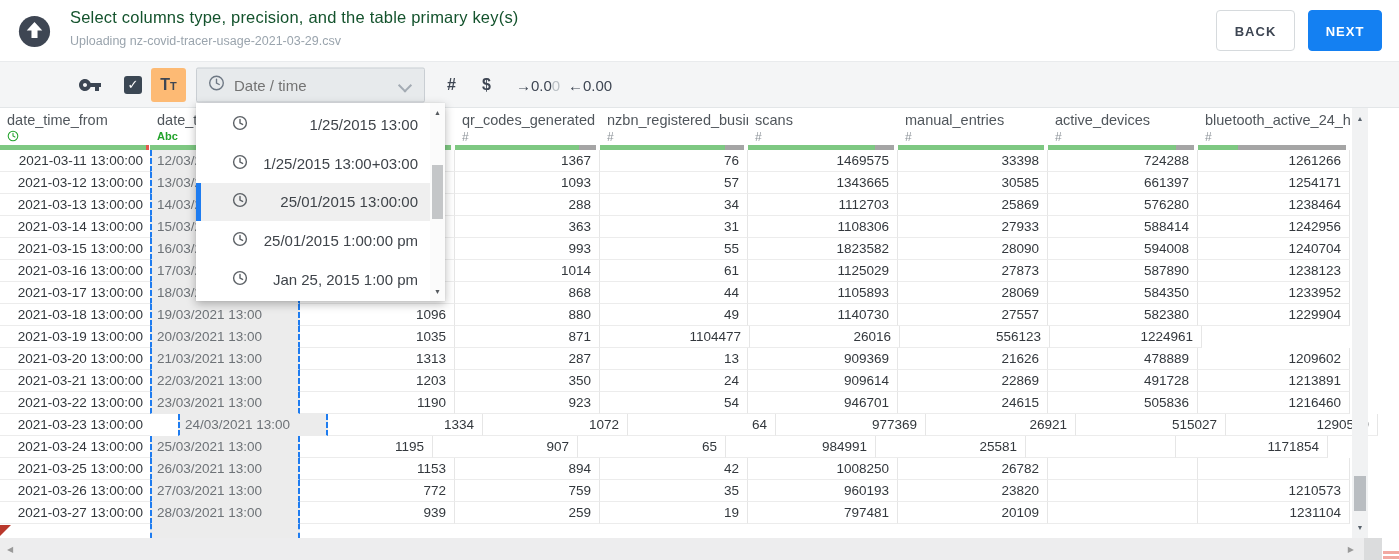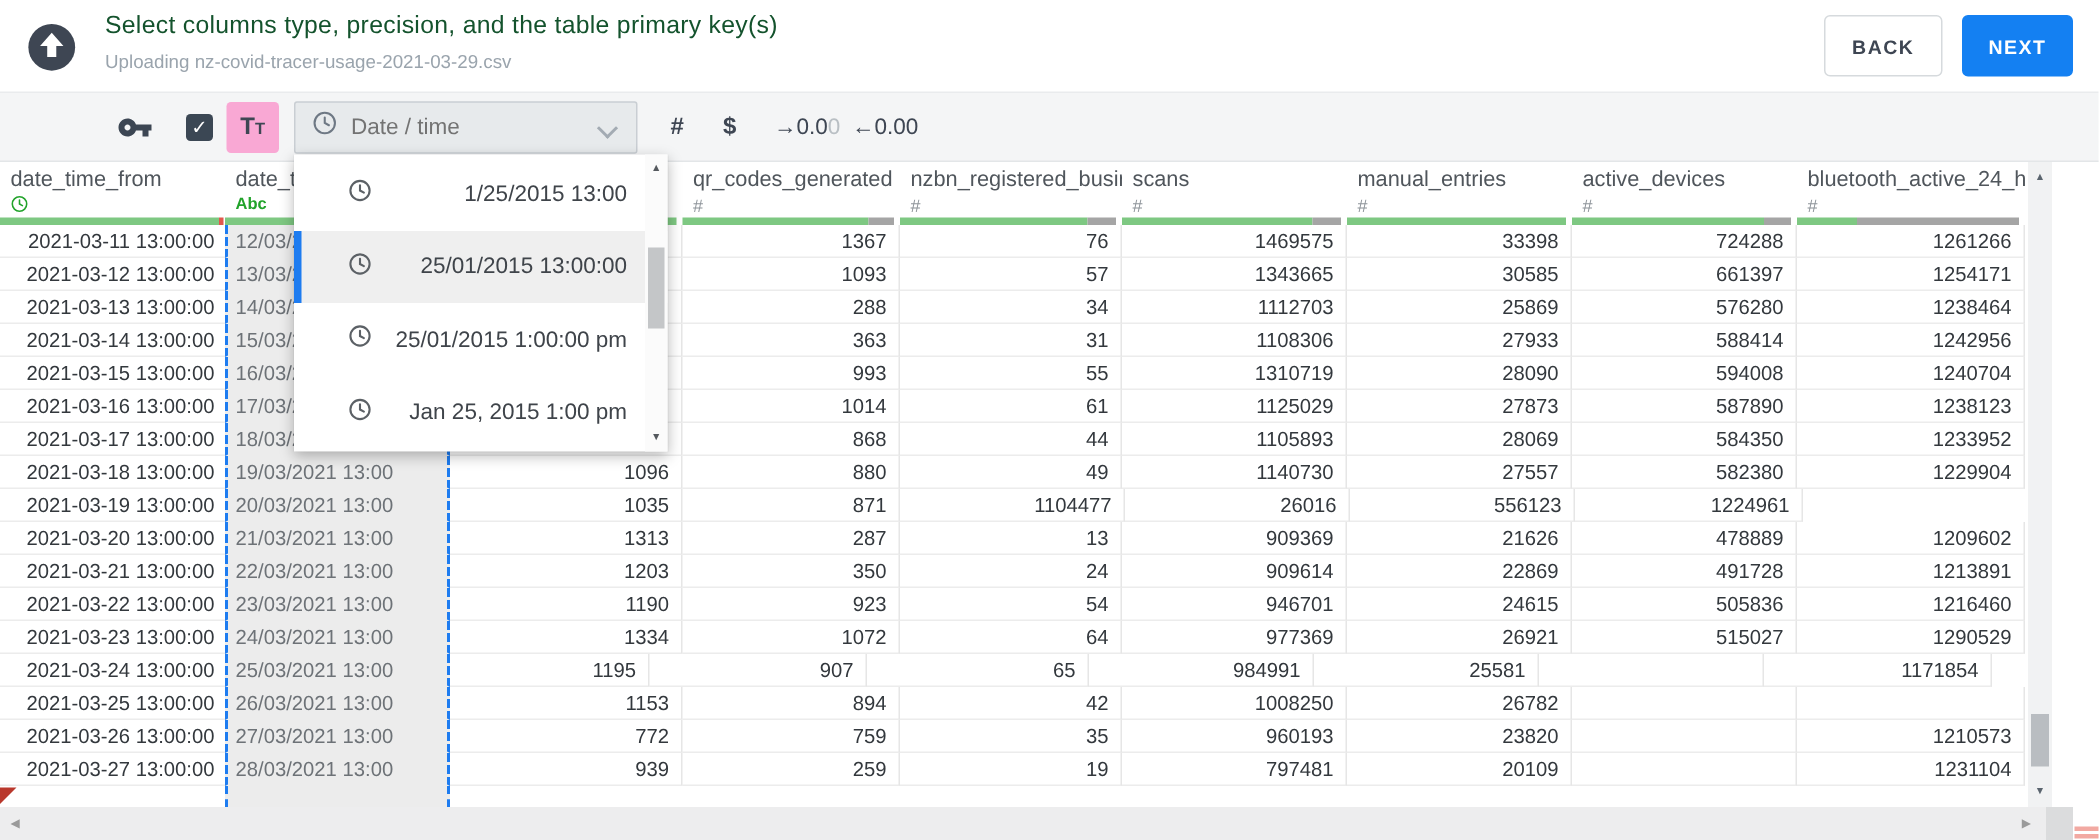--- a/index.html
+++ b/index.html
@@ -13,21 +13,21 @@
   .page-subtitle{position:absolute;left:70px;top:34px;font-size:12.5px;color:#9aa4ad;font-weight:500;}
   .btn{position:absolute;top:10px;height:41px;box-sizing:border-box;border-radius:4px;font-size:13px;font-weight:bold;letter-spacing:1px;text-align:center;line-height:41px;cursor:pointer;}
   .btn-back{right:104px;width:79px;background:#fff;border:1px solid #d6dadd;color:#3e4653;}
   .btn-next{right:17px;width:74px;background:#1480f2;border:1px solid #1480f2;color:#fff;}
 
   
   .toolbar{position:absolute;left:0;top:62px;width:1399px;height:46px;background:#f4f5f6;border-bottom:1px solid #e3e6e8;box-sizing:border-box;}
   .tb{position:absolute;top:50%;transform:translateY(-50%);}
   .key-wrap{left:78px;width:24px;height:24px;}
   .checkbox{left:124px;width:18px;height:18px;background:#3b4754;border-radius:3px;color:#fff;font-size:13px;font-weight:bold;text-align:center;line-height:18px;}
-  .tt-btn{left:151px;width:35px;height:34px;background:#f9a8d4;border-radius:3px;color:#3e4653;text-align:center;line-height:34px;font-weight:bold;}
+  .tt-btn{left:151px;width:35px;height:34px;background:#fdba74;border-radius:3px;color:#3e4653;text-align:center;line-height:34px;font-weight:bold;}
   .tt-btn .big{font-size:16px;}
   .tt-btn .small{font-size:11px;}
   .type-select{left:196px;width:229px;height:35px;background:#e7eaec;border:1px solid #c9ced3;border-radius:2px;box-sizing:border-box;display:flex;align-items:center;cursor:pointer;}
   .type-select .clock{margin-left:11px;}
   .type-select .lbl{margin-left:9px;font-size:15px;color:#737373;}
   .chev{position:absolute;right:14px;top:12px;width:8px;height:8px;border-right:2px solid #a3abb3;border-bottom:2px solid #a3abb3;transform:rotate(45deg);}
   .tb-txt{font-weight:bold;color:#3e4653;font-size:16px;}
   .hash-btn{left:447px;}
   .dollar-btn{left:482px;}
   .dec-btn{font-size:15px;font-weight:normal;color:#3e4653;}
@@ -246,21 +246,21 @@
         <div class="cell c6 num" style="width: 150px;">27933</div>
         <div class="cell c7 num" style="width: 150px;">588414</div>
         <div class="cell c8 num" style="width: 152px;">1242956</div>
       </div>
       <div class="row">
         <div class="cell c0" style="width: 150px;">2021-03-15 13:00:00</div>
         <div class="cell c1 sel" style="width: 150px;">16/03/2021 13:00</div>
         <div class="cell c2 num" style="width: 155px;"></div>
         <div class="cell c3 num" style="width: 145px;">993</div>
         <div class="cell c4 num" style="width: 148px;">55</div>
-        <div class="cell c5 num" style="width: 150px;">1310719</div>
+        <div class="cell c5 num" style="width: 150px;">1823582</div>
         <div class="cell c6 num" style="width: 150px;">28090</div>
         <div class="cell c7 num" style="width: 150px;">594008</div>
         <div class="cell c8 num" style="width: 152px;">1240704</div>
       </div>
       <div class="row">
         <div class="cell c0" style="width: 150px;">2021-03-16 13:00:00</div>
         <div class="cell c1 sel" style="width: 150px;">17/03/2021 13:00</div>
         <div class="cell c2 num" style="width: 155px;"></div>
         <div class="cell c3 num" style="width: 145px;">1014</div>
         <div class="cell c4 num" style="width: 148px;">61</div>
@@ -329,21 +329,21 @@
         <div class="cell c2 num" style="width: 155px;">1190</div>
         <div class="cell c3 num" style="width: 145px;">923</div>
         <div class="cell c4 num" style="width: 148px;">54</div>
         <div class="cell c5 num" style="width: 150px;">946701</div>
         <div class="cell c6 num" style="width: 150px; text-align: right;">24615</div>
         <div class="cell c7 num" style="width: 150px;">505836</div>
         <div class="cell c8 num" style="width: 152px;">1216460</div>
       </div>
       <div class="row">
         <div class="cell c0" style="width: 150px;">2021-03-23 13:00:00</div>
-        <div class="cell c1 sel" style="width: 150px;">24/03/2021 13:00</div>
+        <div class="cell c1 sel" style="width: 150px; margin-left: 28px;">24/03/2021 13:00</div>
         <div class="cell c2 num" style="width: 155px;">1334</div>
         <div class="cell c3 num" style="width: 145px;">1072</div>
         <div class="cell c4 num" style="width: 148px;">64</div>
         <div class="cell c5 num" style="width: 150px;">977369</div>
         <div class="cell c6 num" style="width: 150px;">26921</div>
         <div class="cell c7 num" style="width: 150px;">515027</div>
         <div class="cell c8 num" style="width: 152px;">1290529</div>
       </div>
       <div class="row">
         <div class="cell c0" style="width: 150px;">2021-03-24 13:00:00</div>
@@ -396,20 +396,27 @@
   </div>
 
   <div class="dropdown" id="dropdown">
     <div class="dd-item">
         <span class="clock"><svg width="16" height="16" viewBox="0 0 16 16">
             <circle cx="8" cy="8" r="6.4" fill="none" stroke="#5c6166" stroke-width="1.4"></circle>
             <path d="M8 4.5V8l2.6 1.4" fill="none" stroke="#5c6166" stroke-width="1.4" stroke-linecap="round"></path>
           </svg></span>
         <span>1/25/2015 13:00</span>
       </div>
+      <div class="dd-item">
+        <span class="clock"><svg width="16" height="16" viewBox="0 0 16 16">
+            <circle cx="8" cy="8" r="6.4" fill="none" stroke="#5c6166" stroke-width="1.4"></circle>
+            <path d="M8 4.5V8l2.6 1.4" fill="none" stroke="#5c6166" stroke-width="1.4" stroke-linecap="round"></path>
+          </svg></span>
+        <span>1/25/2015 13:00+03:00</span>
+      </div>
       <div class="dd-item selected">
         <span class="clock"><svg width="16" height="16" viewBox="0 0 16 16">
             <circle cx="8" cy="8" r="6.4" fill="none" stroke="#5c6166" stroke-width="1.4"></circle>
             <path d="M8 4.5V8l2.6 1.4" fill="none" stroke="#5c6166" stroke-width="1.4" stroke-linecap="round"></path>
           </svg></span>
         <span>25/01/2015 13:00:00</span>
       </div>
       <div class="dd-item">
         <span class="clock"><svg width="16" height="16" viewBox="0 0 16 16">
             <circle cx="8" cy="8" r="6.4" fill="none" stroke="#5c6166" stroke-width="1.4"></circle>

